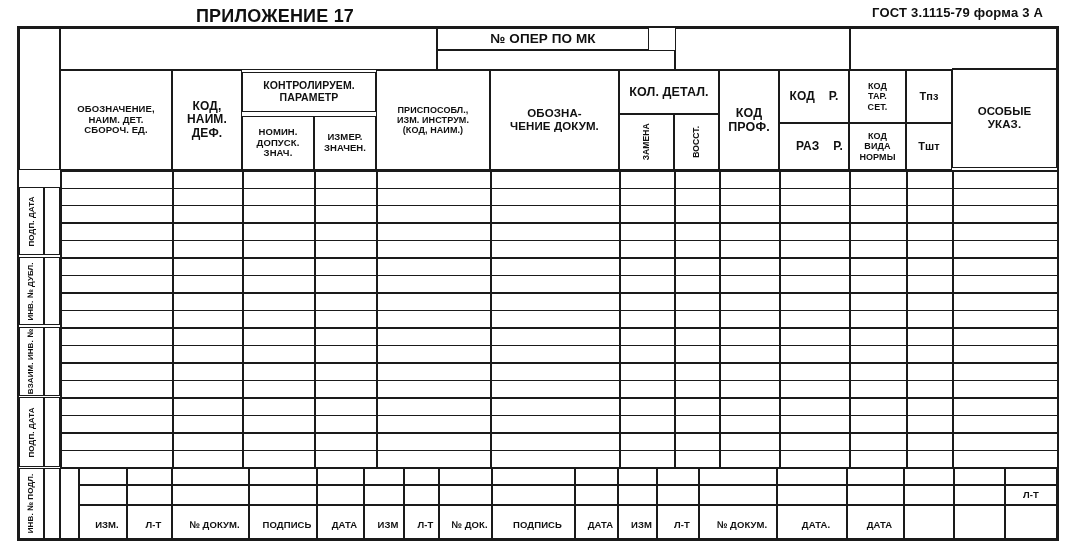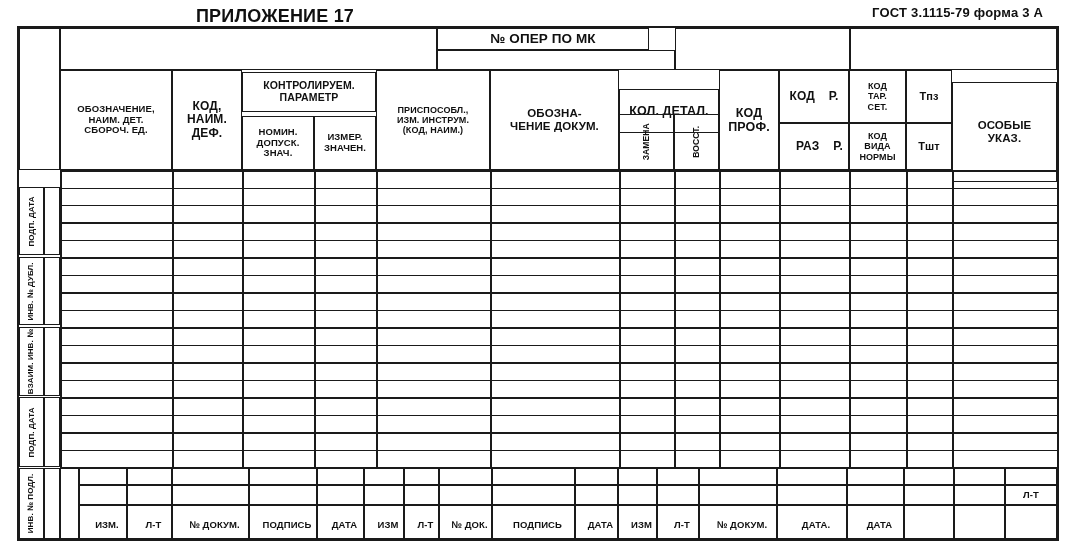--- a/index.html
+++ b/index.html
@@ -58,40 +58,40 @@
     <div class="c ml f95" style="left:223px;top:88px;width:72px;height:54px;">НОМИН.
 ДОПУСК.
 ЗНАЧ.</div>
     <div class="c ml f9" style="left:357px;top:42px;width:114px;height:100px;">ПРИСПОСОБЛ.,
 ИЗМ. ИНСТРУМ.
 (КОД, НАИМ.)</div>
     <div class="c ml f95" style="left:295px;top:88px;width:62px;height:54px;">ИЗМЕР.
 ЗНАЧЕН.</div>
     <div class="c ml f115" style="left:471px;top:42px;width:129px;height:100px;">ОБОЗНА-
 ЧЕНИЕ ДОКУМ.</div>
-    <div class="c f125" style="left:600px;top:42px;width:100px;height:44px;margin-top:19px;">КОЛ. ДЕТАЛ.</div>
+    <div class="c f125" style="left:600px;top:42px;width:100px;height:44px;">КОЛ. ДЕТАЛ.</div>
     <div class="c vert" style="left:600px;top:86px;width:55px;height:56px;">
       <span class="f85">ЗАМЕНА</span>
     </div>
     <div class="c vert" style="left:655px;top:86px;width:45px;height:56px;">
       <span class="f85">ВОССТ.</span>
     </div>
     <div class="c ml f125" style="left:700px;top:42px;width:60px;height:100px;">КОД
 ПРОФ.</div>
     <div class="c ps f12" style="left:760px;top:42px;width:70px;height:53px;">КОД    Р.</div>
     <div class="c ps f12" style="left:760px;top:95px;width:70px;height:47px;padding-left:11px;">РАЗ    Р.</div>
     <div class="c ml f9" style="left:830px;top:42px;width:57px;height:53px;">КОД
 ТАР.
 СЕТ.</div>
     <div class="c ml f9" style="left:830px;top:95px;width:57px;height:47px;">КОД
 ВИДА
 НОРМЫ</div>
     <div class="c f11" style="left:887px;top:42px;width:46px;height:53px;">Тпз</div>
     <div class="c f11" style="left:887px;top:95px;width:46px;height:47px;">Тшт</div>
-    <div class="c ml f115" style="left:933px;top:54px;width:105px;height:100px;">ОСОБЫЕ
+    <div class="c ml f115" style="left:933px;top:40px;width:105px;height:100px;">ОСОБЫЕ
 УКАЗ.</div>
 
     <div class="c" style="left:0;top:0;width:41px;height:142px;"></div>
 
     <div class="c vert" style="left:0;top:159px;width:25px;height:68px;">
       <span class="f8">ПОДП. ДАТА</span>
     </div>
     <div class="c" style="left:25px;top:159px;width:16px;height:68px;"></div>
 
     <div class="c vert" style="left:0;top:229px;width:25px;height:68px;">

